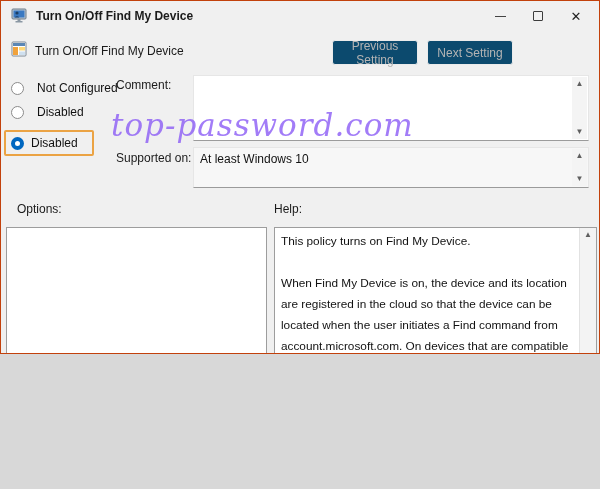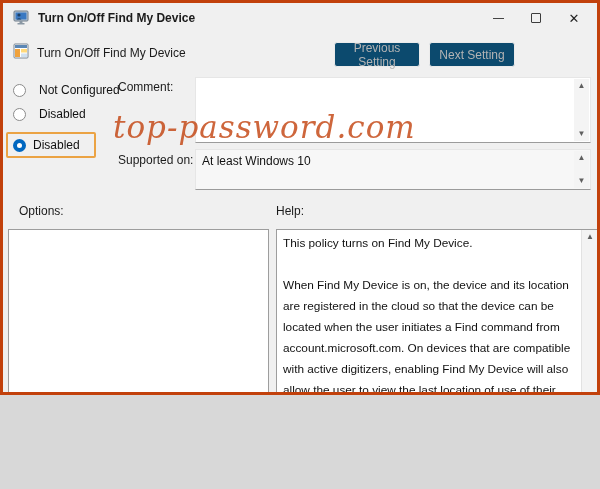--- a/index.html
+++ b/index.html
@@ -1,16 +1,16 @@
 <!DOCTYPE html>
 <html><head>
 <meta charset="utf-8">
 <style>
   html,body{margin:0;padding:0;background:#d8d8d8;font-family:"Liberation Sans",sans-serif;}
-  .window{position:relative;width:600px;height:395px;background:#f0f0f0;border:3px solid #c2410c;box-sizing:border-box;overflow:hidden;}
+  .window{position:relative;width:600px;height:354px;background:#f0f0f0;border:1px solid #c2410c;box-sizing:border-box;overflow:hidden;}
   
   .titlebar{position:absolute;top:0;left:0;width:100%;height:30px;display:flex;align-items:center;}
   .titlebar .app-icon{margin-left:10px;width:16px;height:16px;flex:0 0 16px;}
   .titlebar .title{margin-left:9px;font-size:12px;font-weight:700;color:#1b1b1b;}
   .win-controls{position:absolute;right:4px;top:0;height:30px;display:flex;}
   .win-btn{width:38px;height:30px;display:flex;align-items:center;justify-content:center;cursor:default;}
   .min-glyph{display:block;width:11px;height:1px;background:#444;}
   .max-glyph{display:block;width:10px;height:10px;border:1.3px solid #3c3c3c;border-radius:1px;box-sizing:border-box;}
   .close-glyph{font-size:13px;color:#1f1f1f;line-height:1;}
   
@@ -42,21 +42,21 @@
   .lbl-help{left:273px;top:201px;}
   .options-box{position:absolute;left:5px;top:226px;width:261px;height:221px;background:#fff;border:1px solid #9d9d9d;box-sizing:border-box;}
   .help-box{position:absolute;left:273px;top:226px;width:323px;height:221px;background:#fff;border:1px solid #9d9d9d;box-sizing:border-box;}
   .help-text{position:absolute;left:0;top:0;right:17px;bottom:0;padding:3px 4px 3px 6px;font-size:11.8px;line-height:21px;color:#111;white-space:pre-wrap;overflow:hidden;}
   .help-scroll{position:absolute;top:0;right:0;bottom:0;width:16px;background:#f3f3f3;border-left:1px solid #e2e2e2;display:flex;flex-direction:column;justify-content:space-between;align-items:center;}
   
   .footer{position:absolute;top:456px;right:7px;display:flex;gap:8px;}
   .btn{width:78px;height:26px;background:#fff;border:1px solid #bdbdbd;border-radius:4px;font-size:12px;color:#111;font-family:"Liberation Sans",sans-serif;display:flex;align-items:center;justify-content:center;margin-left:13px;}
   .btn-ok{border:1px solid #3f94d8;box-shadow:0 0 0 0.5px #3f94d8;}
   
-  .watermark{position:absolute;left:110px;top:106px;font-family:"DejaVu Serif",serif;font-style:italic;font-size:31px;letter-spacing:1px;color:#c2410c;opacity:0.8;z-index:40;pointer-events:none;}
+  .watermark{position:absolute;left:110px;top:106px;font-family:"DejaVu Serif",serif;font-style:italic;font-size:31px;letter-spacing:1px;color:#8b5cf6;opacity:0.8;z-index:40;pointer-events:none;}
 </style>
 </head>
 <body>
 
 <div class="window">
 
   <div class="titlebar">
     <svg class="app-icon" viewBox="0 0 16 16">
       <rect x="1" y="1" width="14" height="10" rx="1" fill="#b9c6d2" stroke="#6f7d8a" stroke-width="1"></rect>
       <rect x="2.5" y="2.5" width="11" height="7" fill="#3a79c2"></rect>

